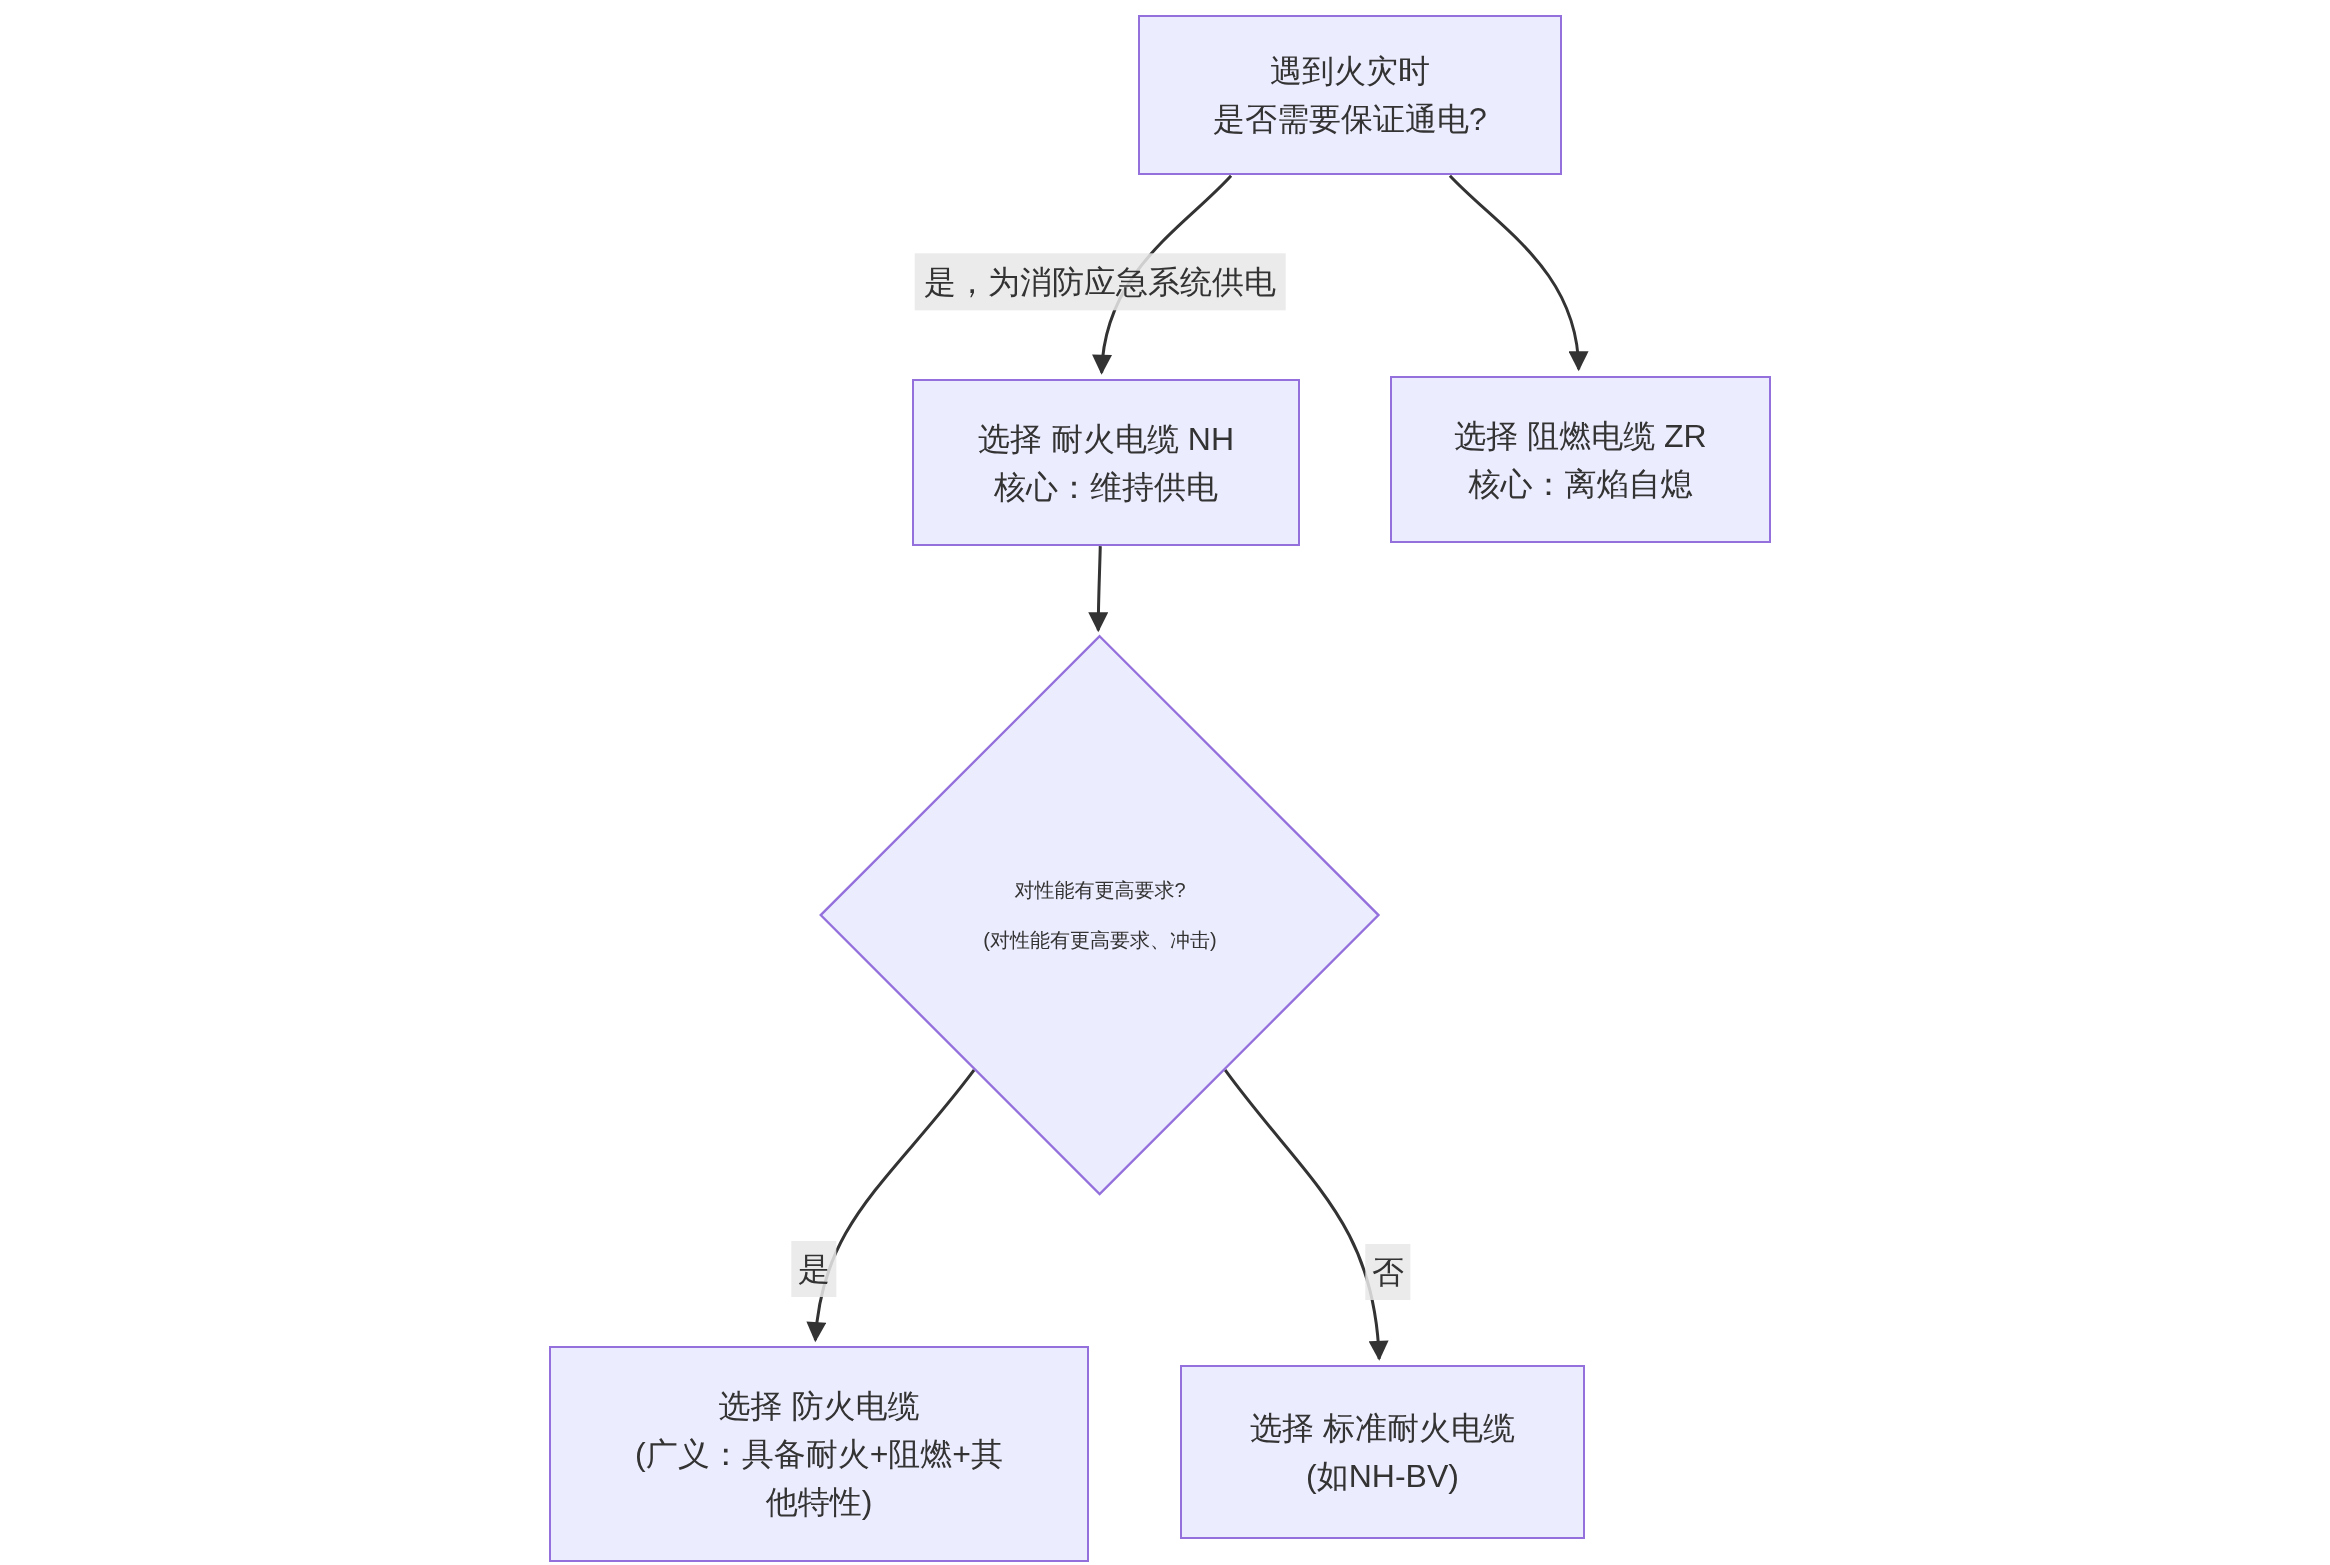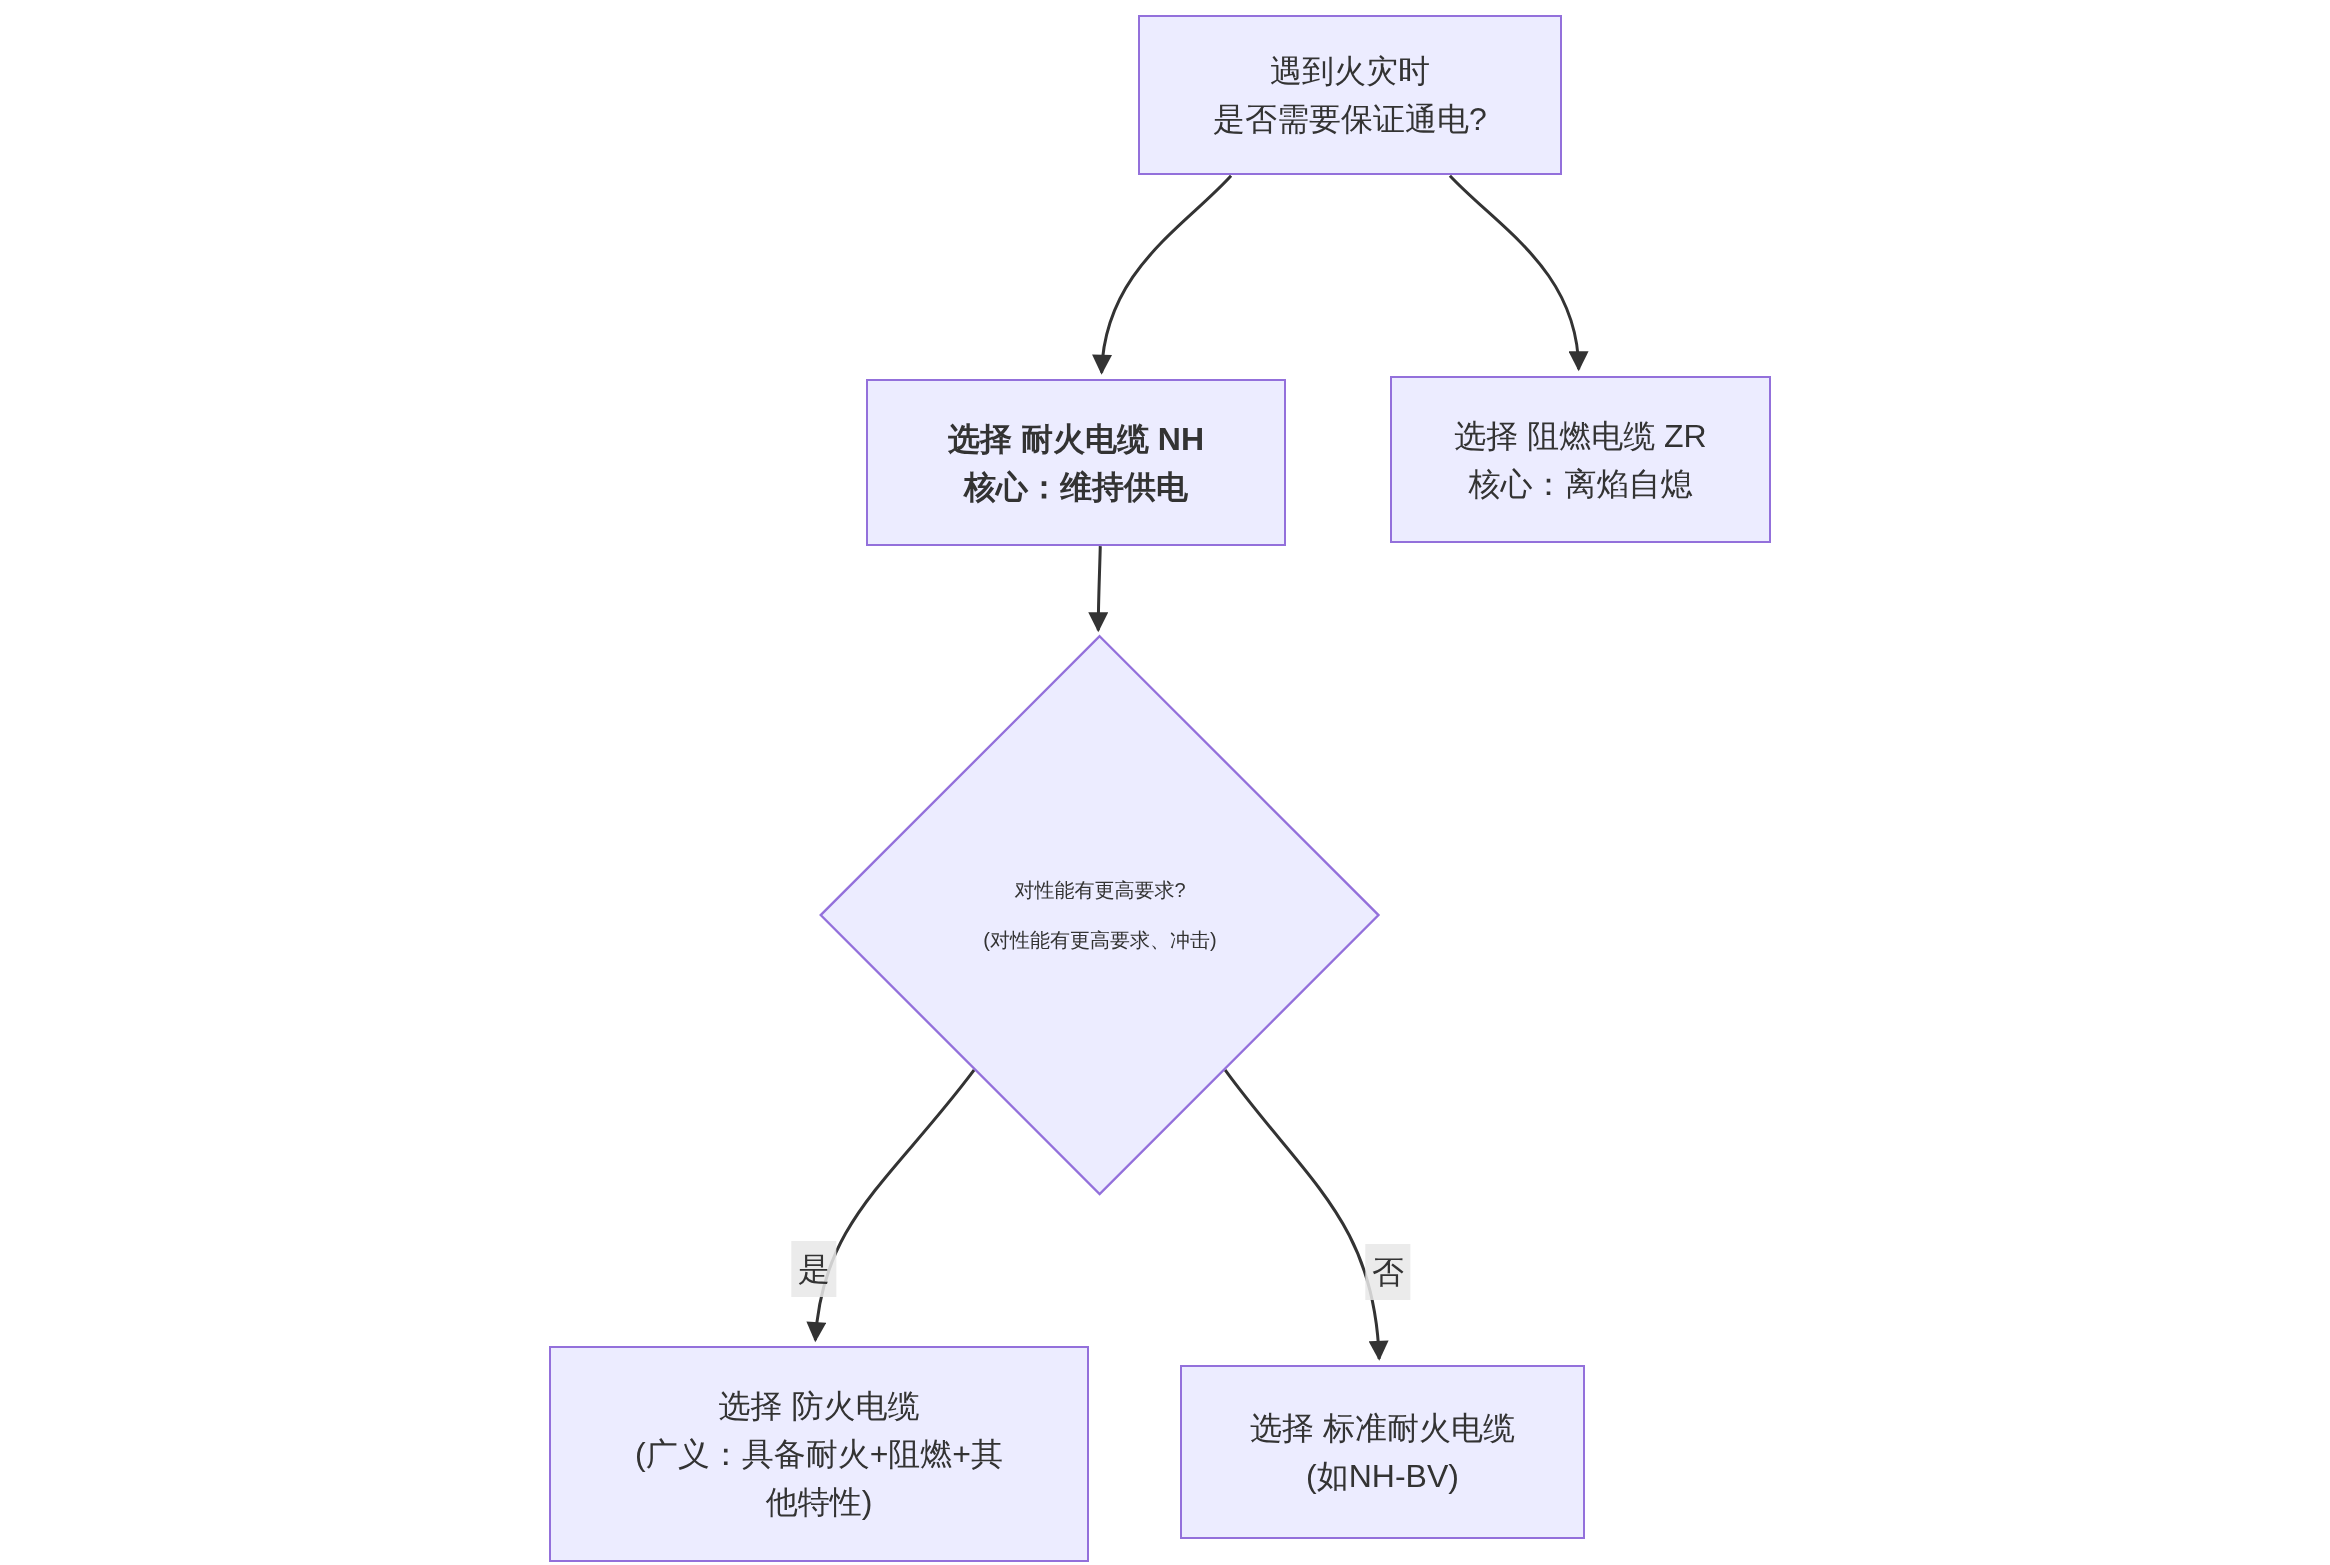--- a/index.html
+++ b/index.html
@@ -24,21 +24,21 @@
     background:#ECECFF;
     border:2.3px solid #9370DB;
     display:flex; flex-direction:column;
     justify-content:center;
     text-align:center;
     font-size:32px; line-height:48px;
     color:#333333;
     z-index:2;
   }
   .node-start     { left:1138px; top:15.3px;   width:424px; height:160px; }
-  .node-nh        { left:866px; top:379px;  width:420px; height:167px;font-weight:bold; }
+  .node-nh        { left:912px; top:379px;  width:388px; height:167px; }
   .node-zr        { left:1390px; top:376px;  width:381px; height:167px; }
   .node-fireproof { left:549px;  top:1346px; width:540px; height:216px; }
   .node-standard  { left:1180px; top:1365px; width:405px; height:174px; }
   .decision-label {
     position:absolute; left:1100px; top:915px;
     transform:translate(-50%,-50%);
     width:507px;
     text-align:center;
     font-size:20px; line-height:50px;
     color:#333333;
@@ -109,20 +109,23 @@
     <div>选择 防火电缆</div>
     <div>(广义：具备耐火+阻燃+其</div>
     <div>他特性)</div>
   </div>
 
   <div class="node node-standard">
     <div>选择 标准耐火电缆</div>
     <div>(如NH-BV)</div>
   </div>
 
+  <div class="edge-label edge-label-yes-top">
+    <div>是，为消防应急系统供电</div>
+  </div>
 
 
   <div class="edge-label edge-label-yes-bot">
     <div>是</div>
   </div>
 
   <div class="edge-label edge-label-no-bot">
     <div>否</div>
   </div>
 

